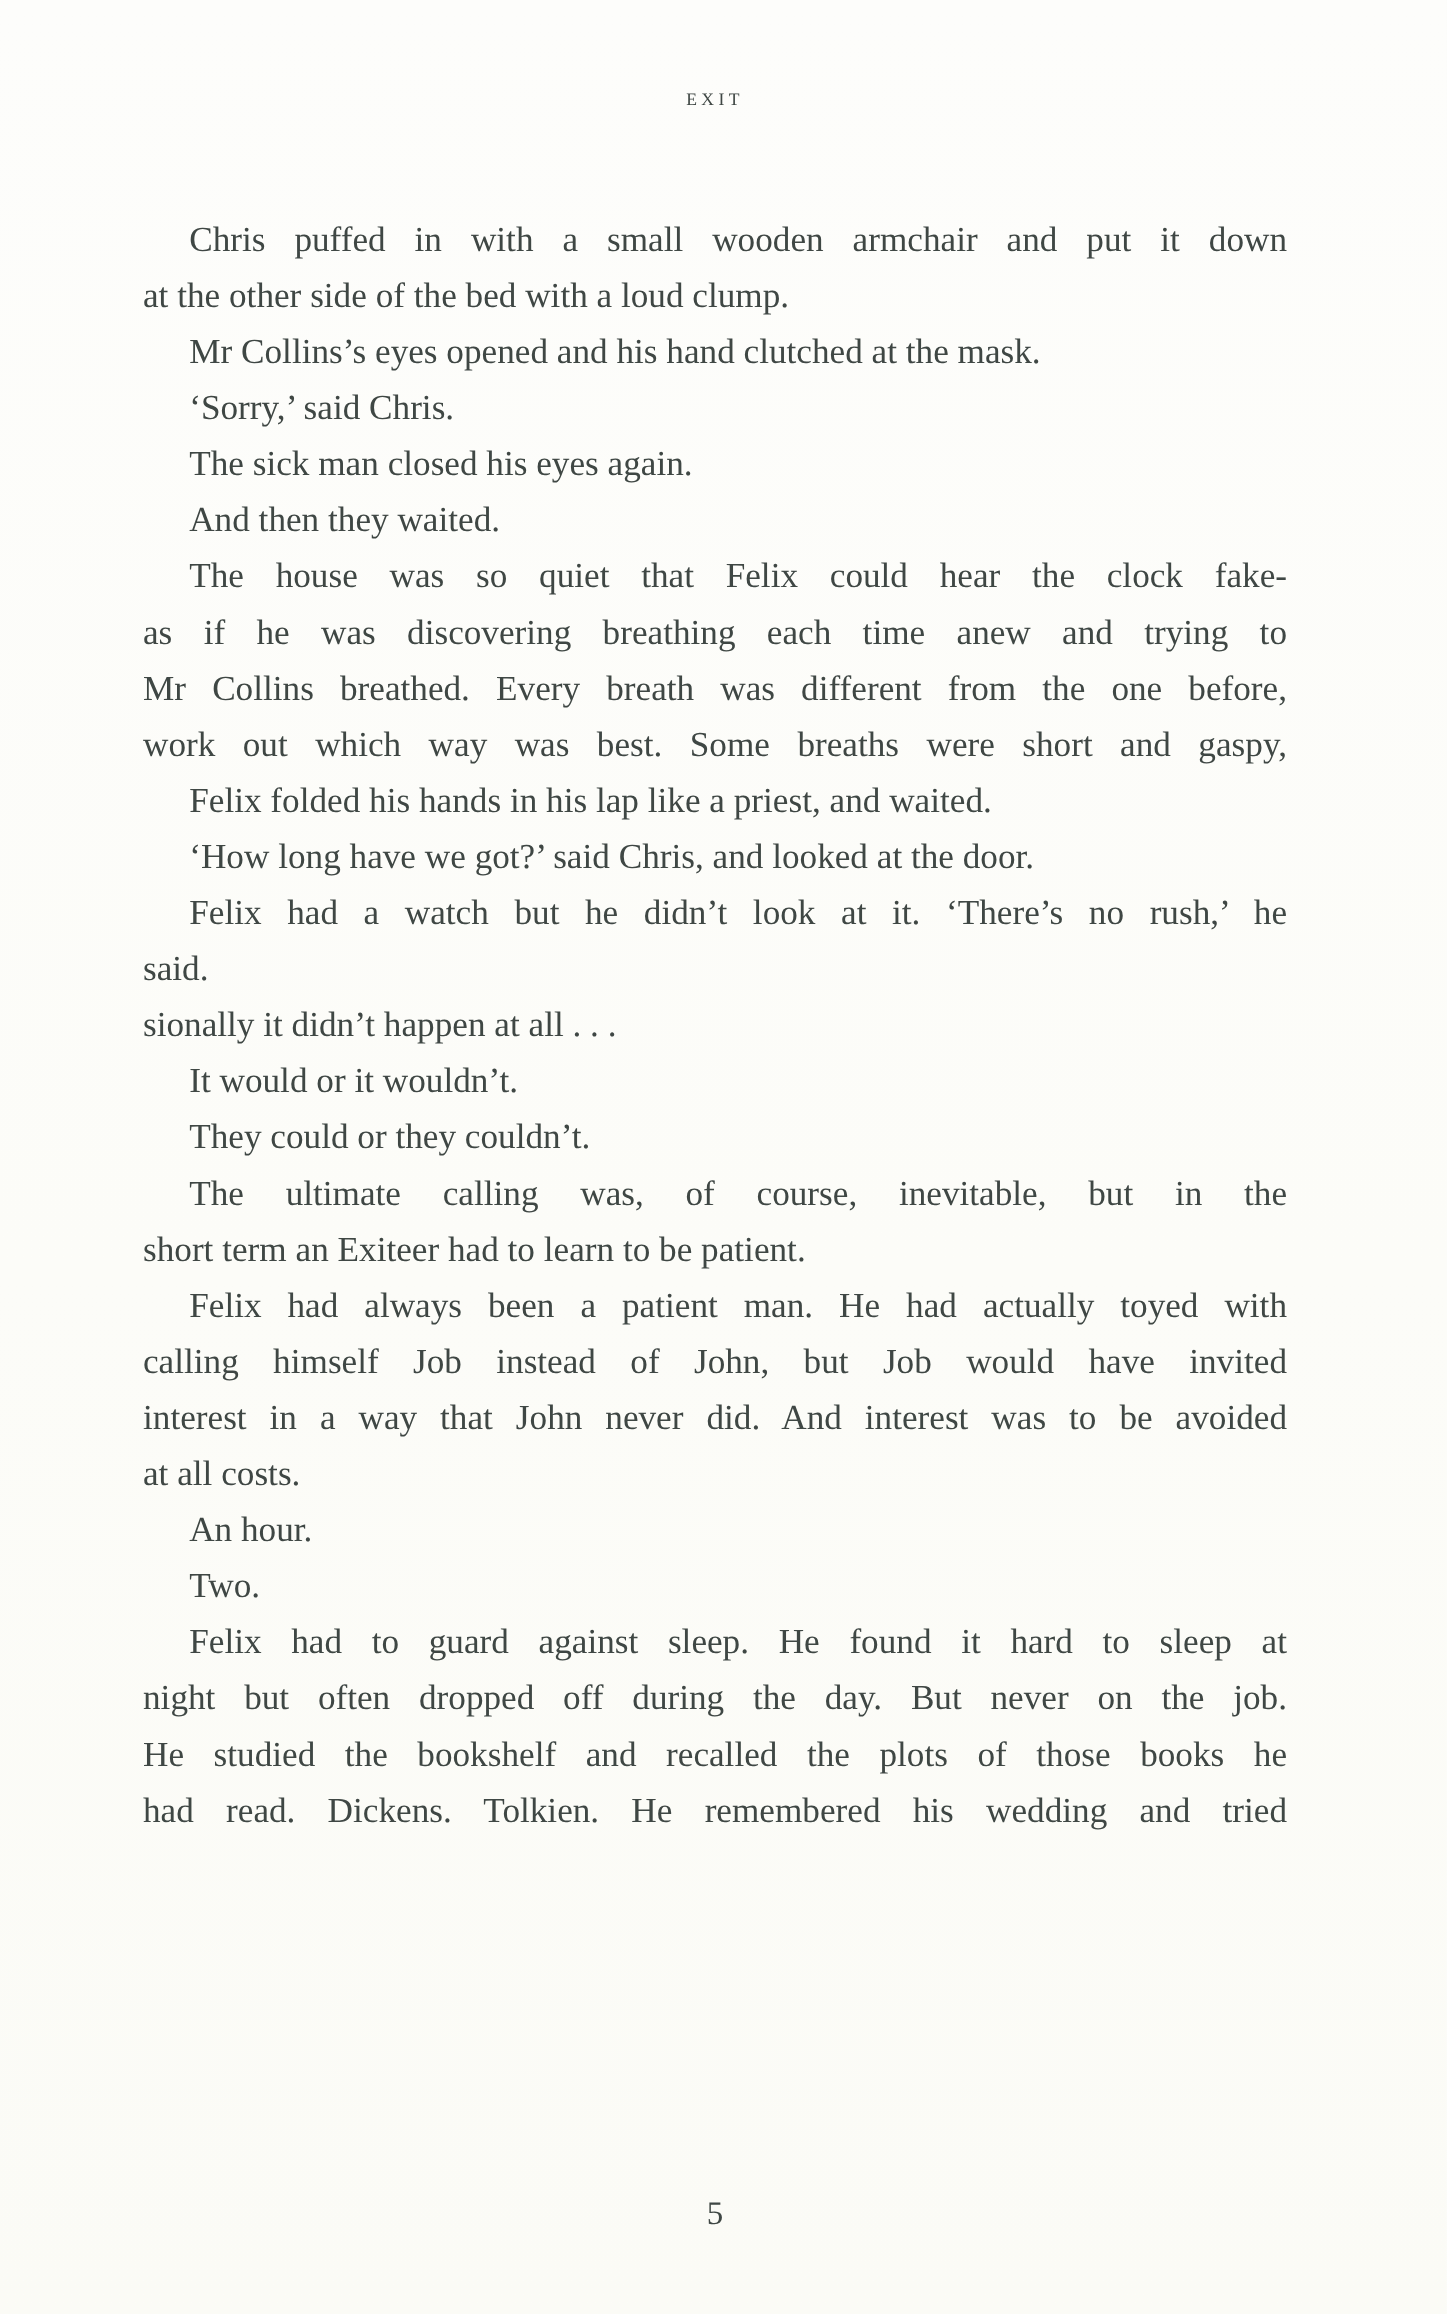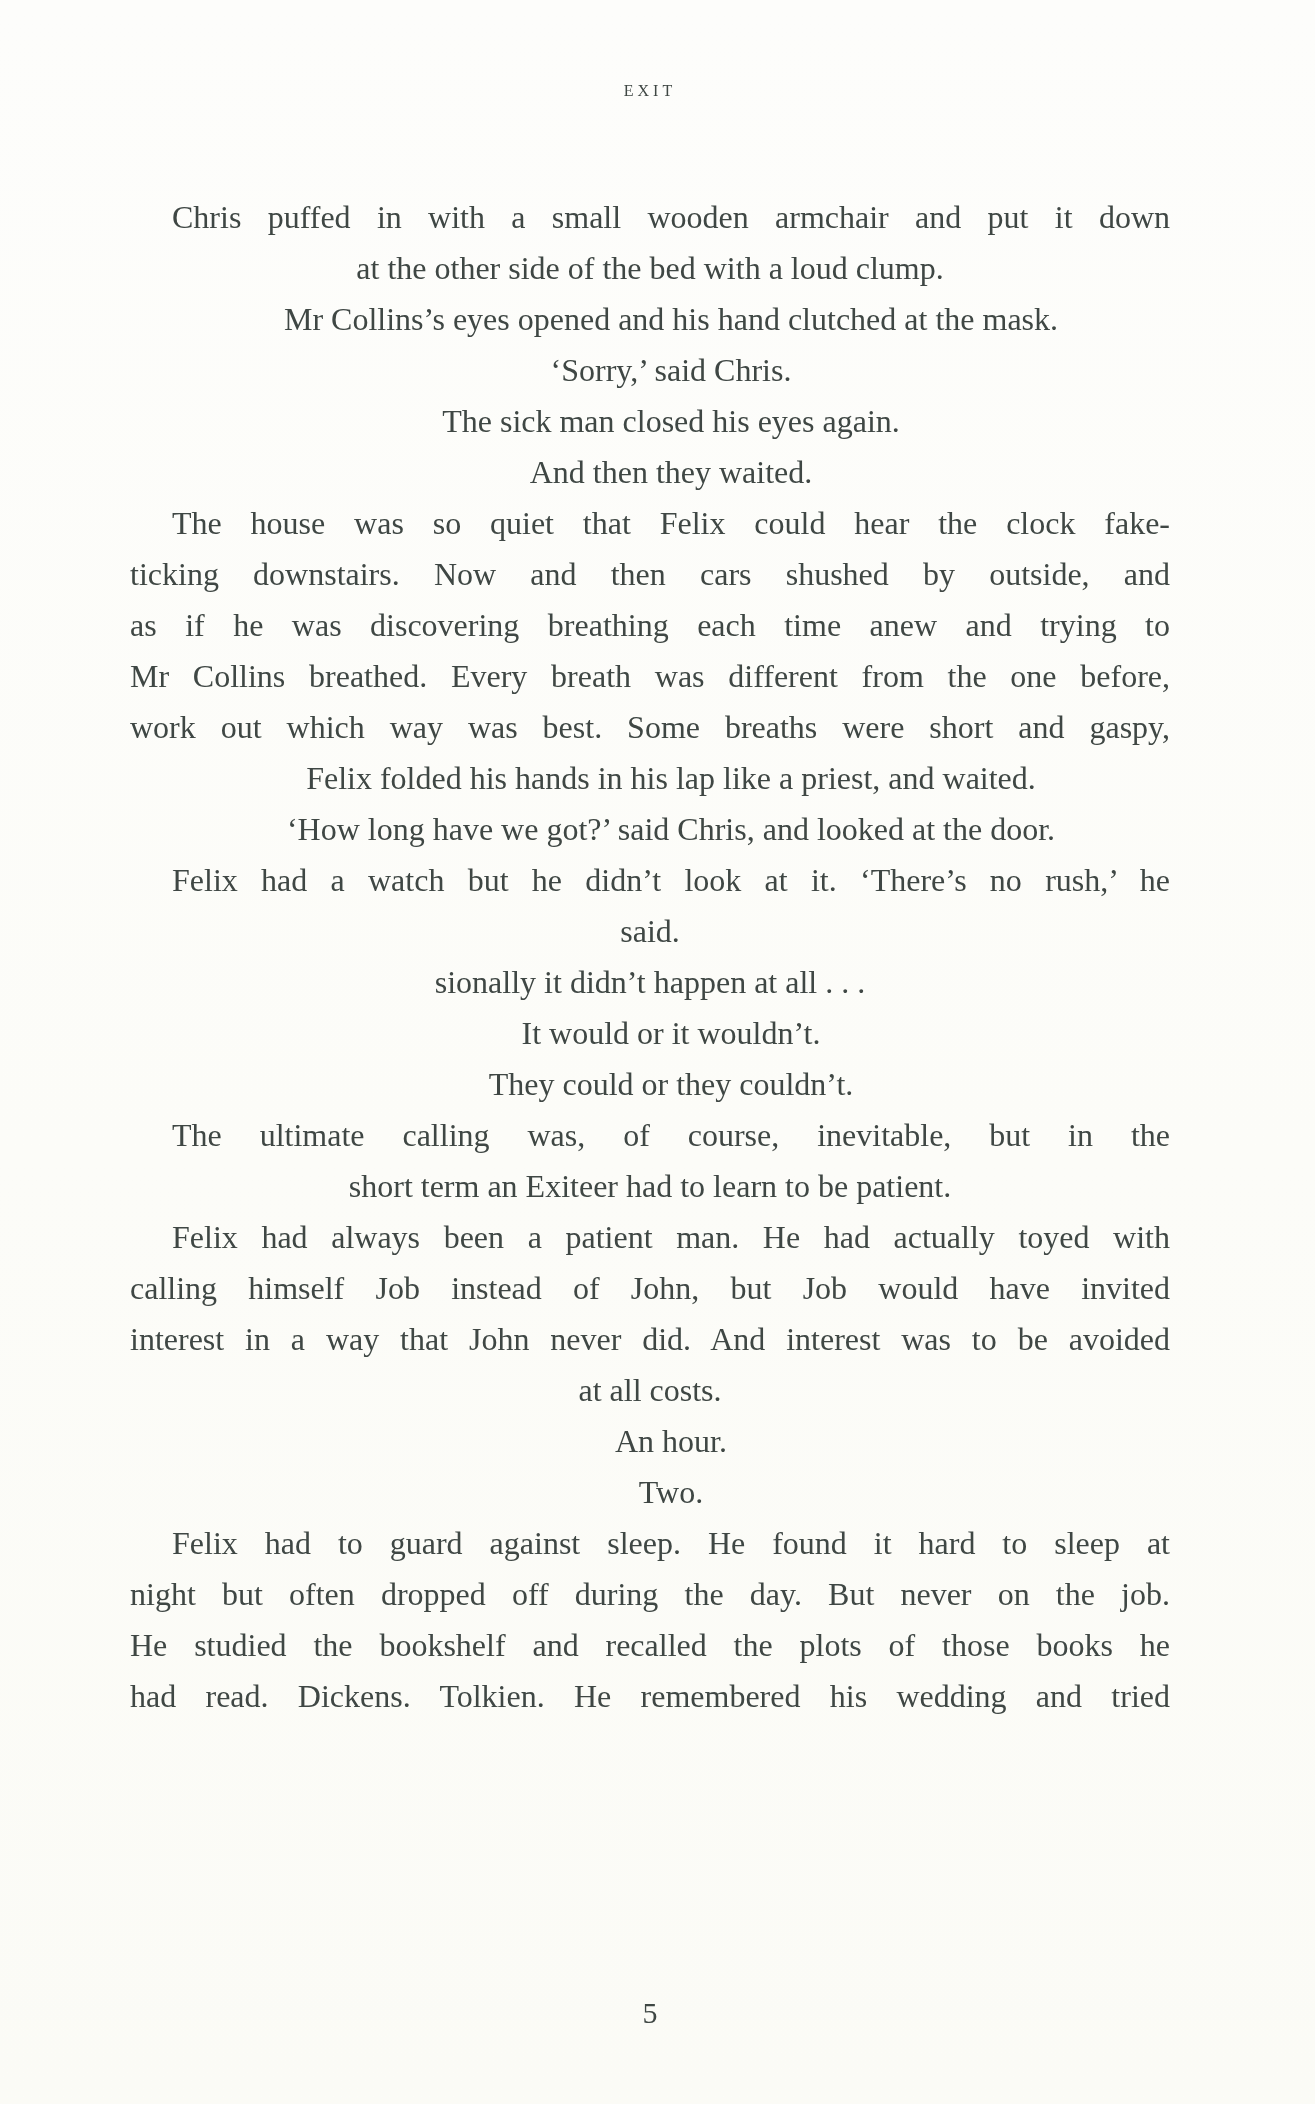--- a/index.html
+++ b/index.html
@@ -37,21 +37,21 @@
     width: 1040px;
   }
   .paragraph {
     margin: 0;
   }
   .line {
     height: 51px;
     line-height: 51px;
     font-size: 32px;
     white-space: nowrap;
-    text-align: center;
+    text-align: left;
   }
   .line.indent {
     text-indent: 42px;
   }
   .line.just {
     white-space: normal;
     text-align: justify;
     text-align-last: justify;
     overflow: hidden;
   }
@@ -83,21 +83,20 @@
         <div class="line indent">‘Sorry,’ said Chris.</div>
       </div>
       <div class="paragraph">
         <div class="line indent">The sick man closed his eyes again.</div>
       </div>
       <div class="paragraph">
         <div class="line indent">And then they waited.</div>
       </div>
       <div class="paragraph">
         <div class="line indent just">The house was so quiet that Felix could hear the clock fake-</div>
-        <div class="line just">ticking downstairs. Now and then cars shushed by outside, and</div>
         <div class="line just">as if he was discovering breathing each time anew and trying to</div>
         <div class="line just">Mr Collins breathed. Every breath was different from the one before,</div>
         <div class="line just">work out which way was best. Some breaths were short and gaspy,</div>
       </div>
       <div class="paragraph">
         <div class="line indent">Felix folded his hands in his lap like a priest, and waited.</div>
       </div>
       <div class="paragraph">
         <div class="line indent">‘How long have we got?’ said Chris, and looked at the door.</div>
       </div>

